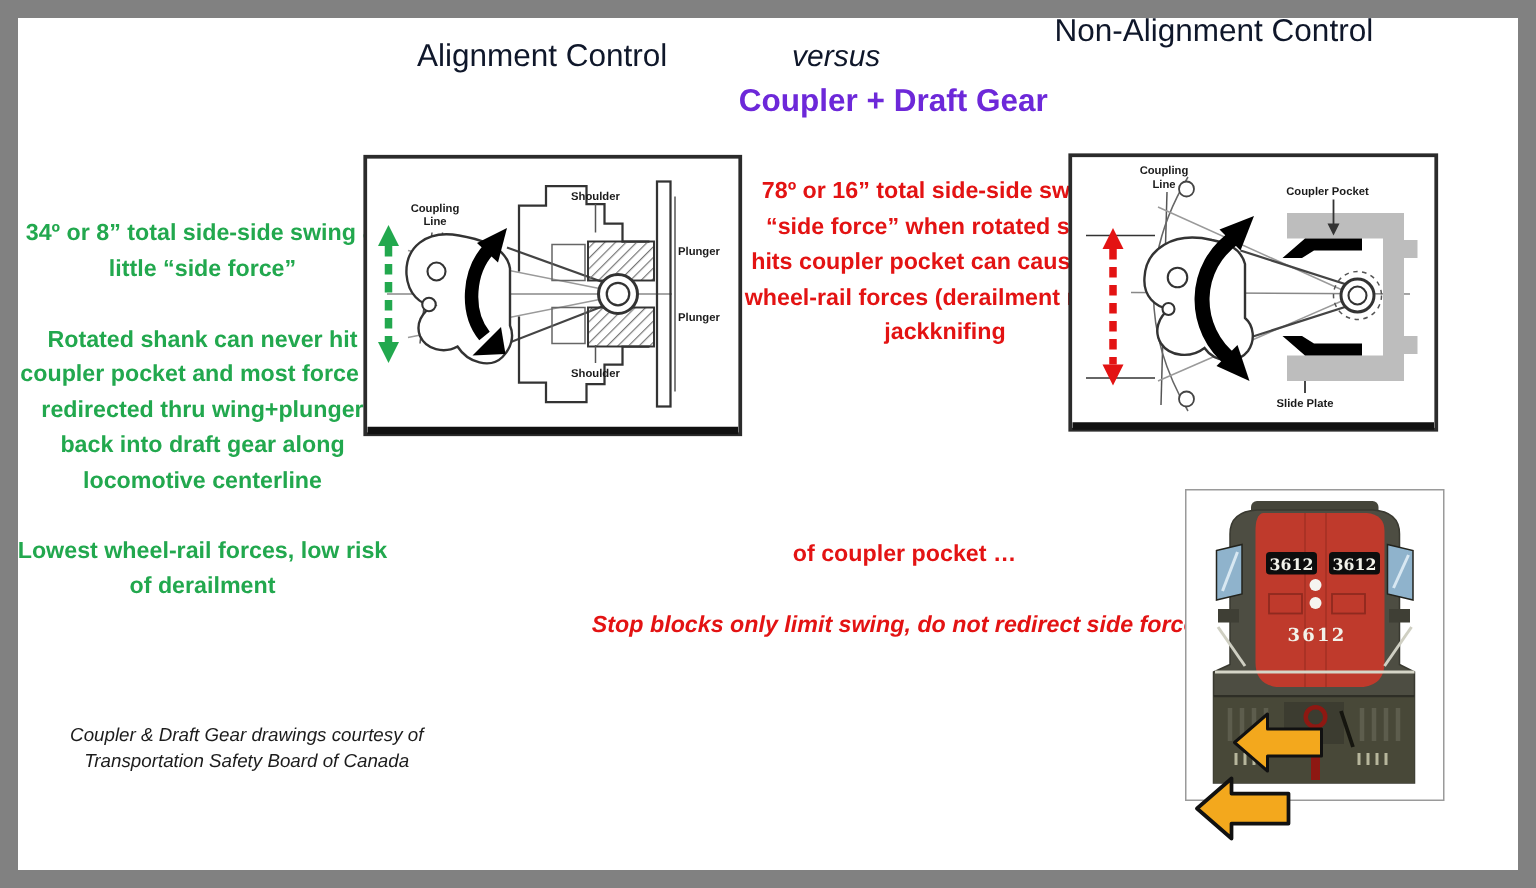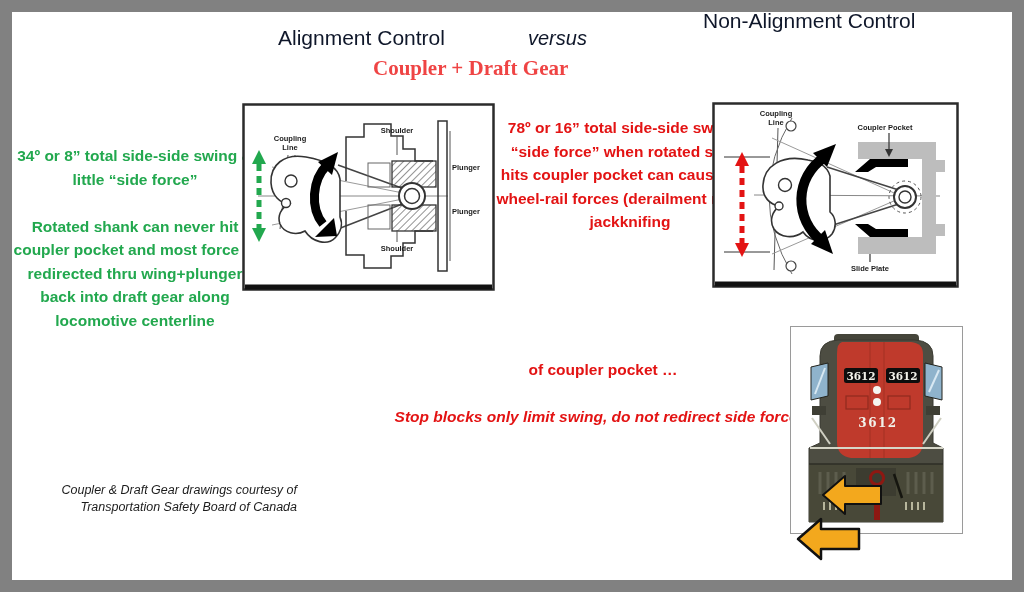--- a/index.html
+++ b/index.html
@@ -12,52 +12,53 @@
     width:1024px;height:592px;position:relative;overflow:hidden;
     background:#fff;font-family:"Liberation Sans",sans-serif;
   }
   .frame{
     position:absolute;inset:0;border:12px solid var(--frame);
     pointer-events:none;z-index:10;
   }
   
   .title-word{position:absolute;font-weight:normal;font-size:21px;color:#0f172a;white-space:nowrap;}
   .title-versus{font-style:italic;font-size:20px;}
-  .subtitle{position:absolute;left:373px;top:56px;width:445px;
-    font-weight:bold;font-size:21px;color:#ef4444;font-family:Liberation Serif, serif;}
+  .subtitle{position:absolute;left:373px;top:56px;width:445px;text-align:center;
+    font-weight:bold;font-size:21px;color:#6d28d9;}
   
   .note{position:absolute;text-align:center;font-weight:bold;font-size:15.5px;line-height:23.5px;}
   .note p{margin:0 0 23.5px 0;}
   .note p:last-child{margin-bottom:0;}
   .green-note{left:10px;top:144px;width:250px;color:var(--green);}
   .red-note{left:495px;top:116px;width:270px;color:var(--red);}
   .warning{left:378px;top:358px;width:450px;color:var(--red);}
   .warning .stop-note{margin-top:23.5px;font-style:italic;}
   .attribution{
-    position:absolute;left:32px;top:482px;width:265px;text-align:right;
+    position:absolute;left:32px;top:482px;width:265px;text-align:center;
     font-style:italic;font-size:12.5px;line-height:17px;color:#1c1c1c;
   }
   svg{position:absolute;overflow:visible;}
   svg text{font-family:"Liberation Sans",sans-serif;}
   .dlabel{font-size:7.5px;fill:#1a1a1a;font-weight:bold;}
   .loco-num{font-family:"DejaVu Serif","Liberation Serif",serif;font-weight:bold;fill:#f2f2ea;}
 </style>
 </head>
 <body>
 
 <div class="frame"></div>
 
 <div class="title-word" style="left:278px;top:26px">Alignment Control</div>
 <div class="title-word title-versus" style="left:528px;top:27px">versus</div>
 <div class="title-word" style="left:703px;top:9px">Non-Alignment Control</div>
 <div class="subtitle">Coupler + Draft Gear</div>
 
 <div class="note green-note">
   <p>34º or 8” total side-side swing &amp; little “side force”</p>
   <p>Rotated shank can never hit coupler pocket and most force is redirected thru wing+plunger back into draft gear along locomotive centerline</p>
+  <p>Lowest wheel-rail forces, low risk of derailment</p>
 </div>
 
 <div class="note red-note">
   <p>78º or 16” total side-side swing &amp; “side force” when rotated shank hits coupler pocket can cause high wheel-rail forces (derailment risk) or jackknifing</p>
 </div>
 
 <div class="note warning">
   <div>of coupler pocket …</div>
   <div class="stop-note">Stop blocks only limit swing, do not redirect side forces!</div>
 </div>

